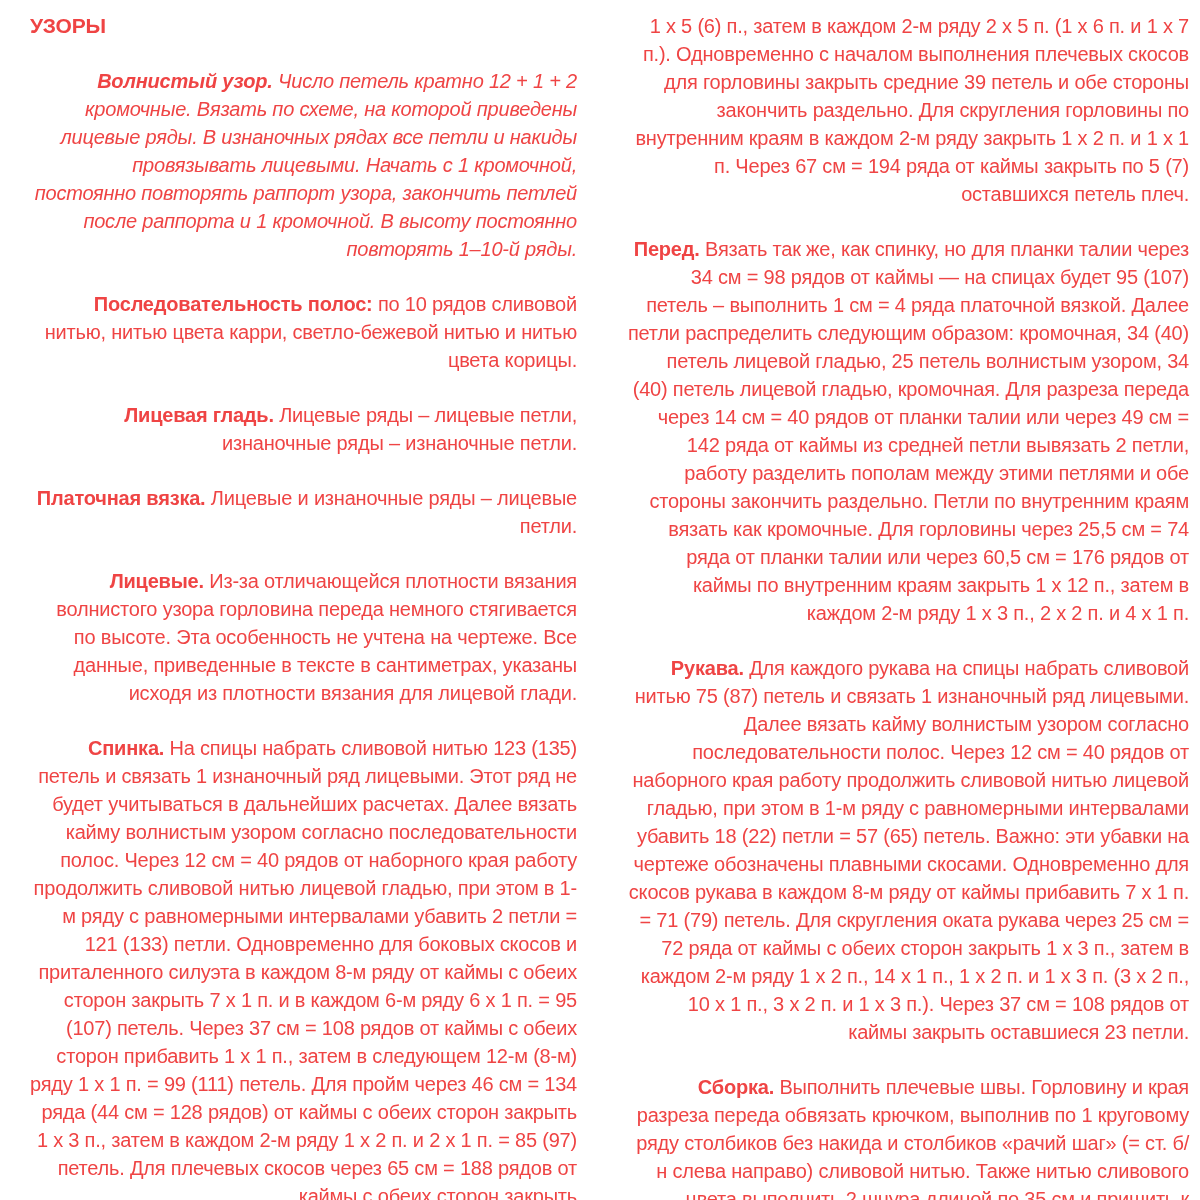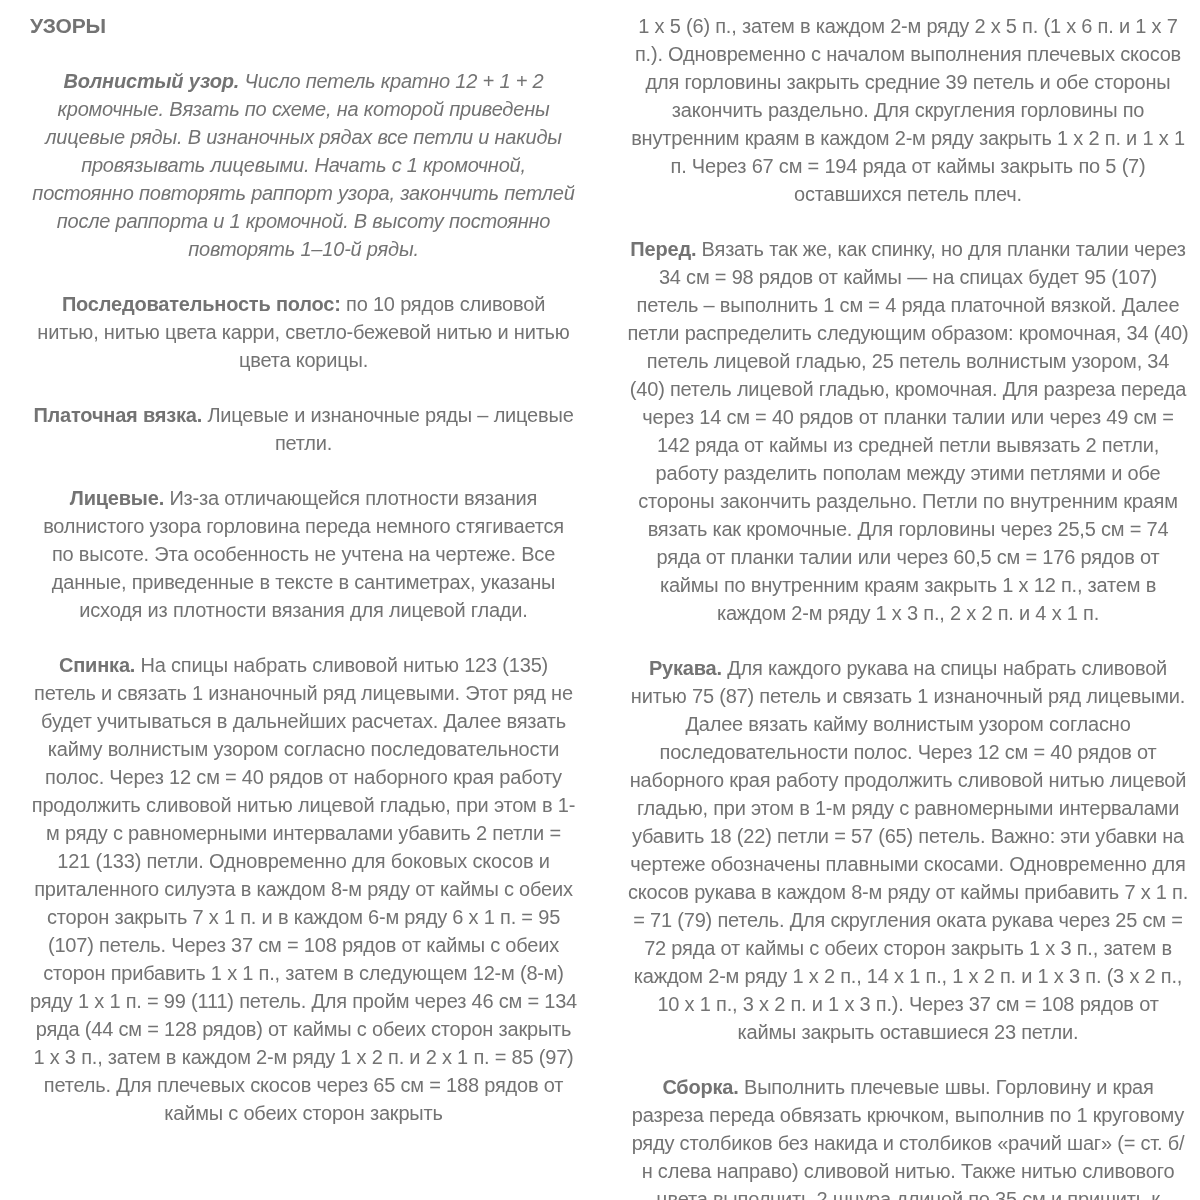--- a/index.html
+++ b/index.html
@@ -5,21 +5,21 @@
   html, body {
     margin: 0;
     padding: 0;
     background: #ffffff;
   }
   .page {
     position: relative;
     width: 1200px;
     height: 1200px;
     background: #ffffff;
-    color: #737373;
+    color: #ef4444;
     font-family: "Liberation Sans", "DejaVu Sans", sans-serif;
     font-size: 20px;
     line-height: 28px;
     letter-spacing: -0.2px;
     overflow: hidden;
   }
   .col {
     position: absolute;
     top: 12px;
   }
@@ -28,34 +28,35 @@
   .heading {
     font-weight: bold;
     font-size: 21px;
     margin: 0;
     padding: 0;
   }
   .heading + .para { margin-top: 27px; font-style: italic; }
   .para {
     margin: 27px 0 0 0;
     padding: 0;
-    text-align: center;
+    text-align: right;
   }
   .para:first-child, .heading:first-child { margin-top: 0; }
   .heading:not(:first-child) { margin-top: 38px; }
   .lead { font-weight: bold; }
 </style>
 </head>
 <body>
 
 <div class="page">
   <div class="col col-left" id="col-left">
       <h2 class="heading">УЗОРЫ</h2>
       <p class="para"><span class="lead">Волнистый узор.</span> <span>Число петель кратно 12 + 1 + 2 кромочные. Вязать по схеме, на которой приведены лицевые ряды. В изнаночных рядах все петли и накиды провязывать лицевыми. Начать с 1 кромочной, постоянно повторять раппорт узора, закончить петлей после раппорта и 1 кромочной. В высоту постоянно повторять 1–10-й ряды.</span></p>
       <p class="para"><span class="lead">Последовательность полос:</span> <span>по 10 рядов сливовой нитью, нитью цвета карри, светло-бежевой нитью и нитью цвета корицы.</span></p>
+      <p class="para"><span class="lead">Лицевая гладь.</span> <span>Лицевые ряды – лицевые петли, изнаночные ряды – изнаночные петли.</span></p>
       <p class="para"><span class="lead">Платочная вязка.</span> <span>Лицевые и изнаночные ряды – лицевые петли.</span></p>
       <p class="para"><span class="lead">Лицевые.</span> <span>Из-за отличающейся плотности вязания волнистого узора горловина переда немного стягивается по высоте. Эта особенность не учтена на чертеже.  Все данные, приведенные в тексте в сантиметрах, указаны исходя из плотности вязания для лицевой глади.</span></p>
       <p class="para"><span class="lead">Спинка.</span> <span>На спицы набрать сливовой нитью 123 (135) петель и связать 1 изнаночный ряд лицевыми. Этот ряд не будет учитываться в дальнейших расчетах. Далее вязать кайму волнистым узором согласно последовательности полос. Через 12 см = 40 рядов от наборного края работу продолжить сливовой нитью лицевой гладью, при этом в 1-м ряду с равномерными интервалами убавить 2 петли = 121 (133) петли. Одновременно для боковых скосов и приталенного силуэта в каждом 8-м ряду от каймы с обеих сторон закрыть 7 х 1 п. и в каждом 6-м ряду 6 х 1 п. = 95 (107) петель. Через 37 см = 108 рядов от каймы с обеих сторон прибавить 1 х 1 п., затем в следующем 12-м (8-м) ряду 1 х 1 п. = 99 (111) петель. Для пройм через 46 см = 134 ряда (44 см = 128 рядов) от каймы с обеих сторон закрыть 1 х 3 п., затем в каждом 2-м ряду 1 х 2 п. и 2 х 1 п. = 85 (97) петель. Для плечевых скосов через 65 см = 188 рядов от каймы с обеих сторон закрыть</span></p>
     </div>
   <div class="col col-right" id="col-right">
       <p class="para"><span>1 х 5 (6) п., затем в каждом 2-м ряду 2 х 5 п. (1 х 6 п. и 1 х 7 п.). Одновременно с началом выполнения плечевых скосов для горловины закрыть средние 39 петель и обе стороны закончить раздельно. Для скругления горловины по внутренним краям в каждом 2-м ряду закрыть 1 х 2 п. и 1 х 1 п. Через 67 см = 194 ряда от каймы закрыть по 5 (7) оставшихся петель плеч.</span></p>
       <p class="para"><span class="lead">Перед.</span> <span>Вязать так же, как спинку, но для планки талии через 34 см = 98 рядов от каймы — на спицах будет 95 (107) петель – выполнить 1 см = 4 ряда платочной вязкой. Далее петли распределить следующим образом: кромочная, 34 (40) петель лицевой гладью, 25 петель волнистым узором, 34 (40) петель лицевой гладью, кромочная. Для разреза переда через 14 см = 40 рядов от планки талии или через 49 см = 142 ряда от каймы из средней петли вывязать 2 петли, работу разделить пополам между этими петлями и обе стороны закончить раздельно. Петли по внутренним краям вязать как кромочные. Для горловины через 25,5 см = 74 ряда от планки талии или через 60,5 см = 176 рядов от каймы по внутренним краям закрыть 1 х 12 п., затем в каждом 2-м ряду 1 х 3 п., 2 х 2 п. и 4 х 1 п.</span></p>
       <p class="para"><span class="lead">Рукава.</span> <span>Для каждого рукава на спицы набрать сливовой нитью 75 (87) петель и связать 1 изнаночный ряд лицевыми. Далее вязать кайму волнистым узором согласно последовательности полос. Через 12 см = 40 рядов от наборного края работу продолжить сливовой нитью лицевой гладью, при этом в 1-м ряду с равномерными интервалами убавить 18 (22) петли = 57 (65) петель. Важно: эти убавки на чертеже обозначены плавными скосами. Одновременно для скосов рукава в каждом 8-м ряду от каймы прибавить 7 х 1 п. = 71 (79) петель. Для скругления оката рукава через 25 см = 72 ряда от каймы с обеих сторон закрыть 1 х 3 п., затем в каждом 2-м ряду 1 х 2 п., 14 х 1 п., 1 х 2 п. и 1 х 3 п. (3 х 2 п., 10 х 1 п., 3 х 2 п. и 1 х 3 п.). Через 37 см = 108 рядов от каймы закрыть оставшиеся 23 петли.</span></p>
       <p class="para"><span class="lead">Сборка.</span> <span>Выполнить плечевые швы. Горловину и края разреза переда обвязать крючком, выполнив по 1 круговому ряду столбиков без накида и столбиков «рачий шаг» (= ст. б/н слева направо) сливовой нитью. Также нитью сливового цвета выполнить 2 шнура длиной по 35 см и пришить к уголкам верхних концов разреза переда. Вшить рукава. Выполнить боковые швы и швы рукавов.</span></p>
     </div>

